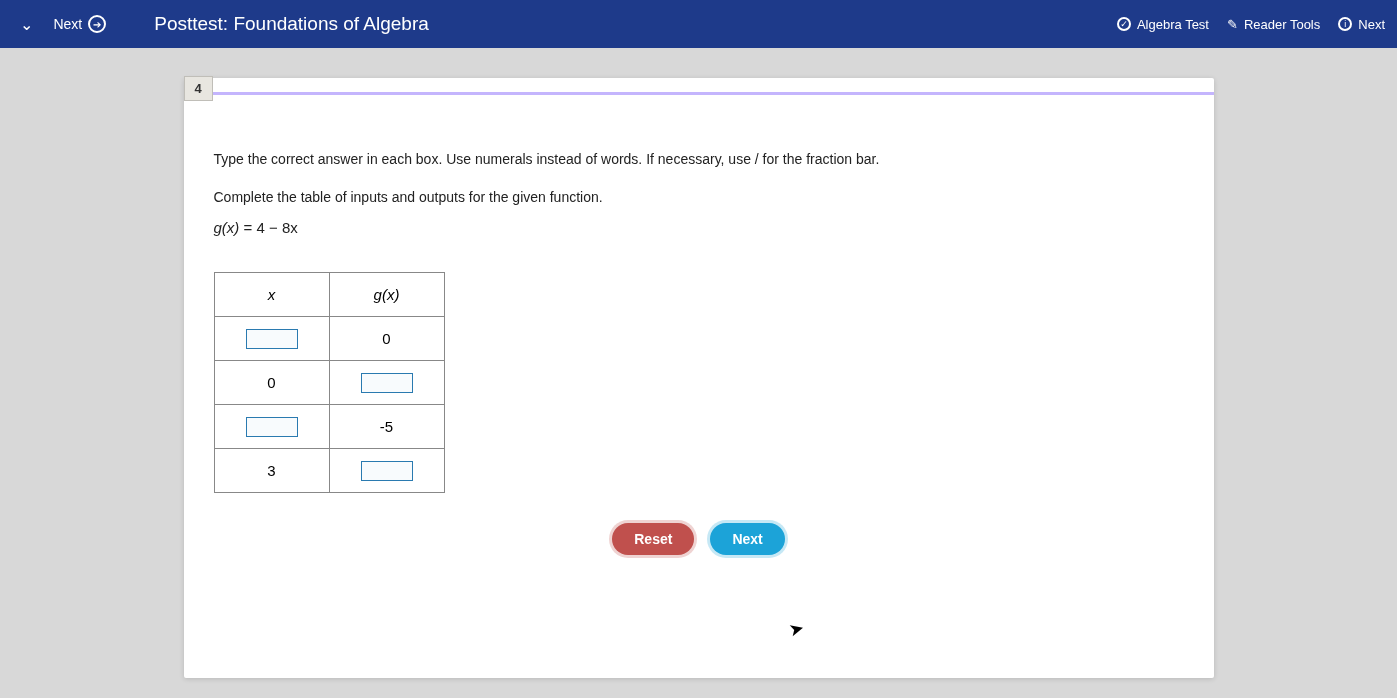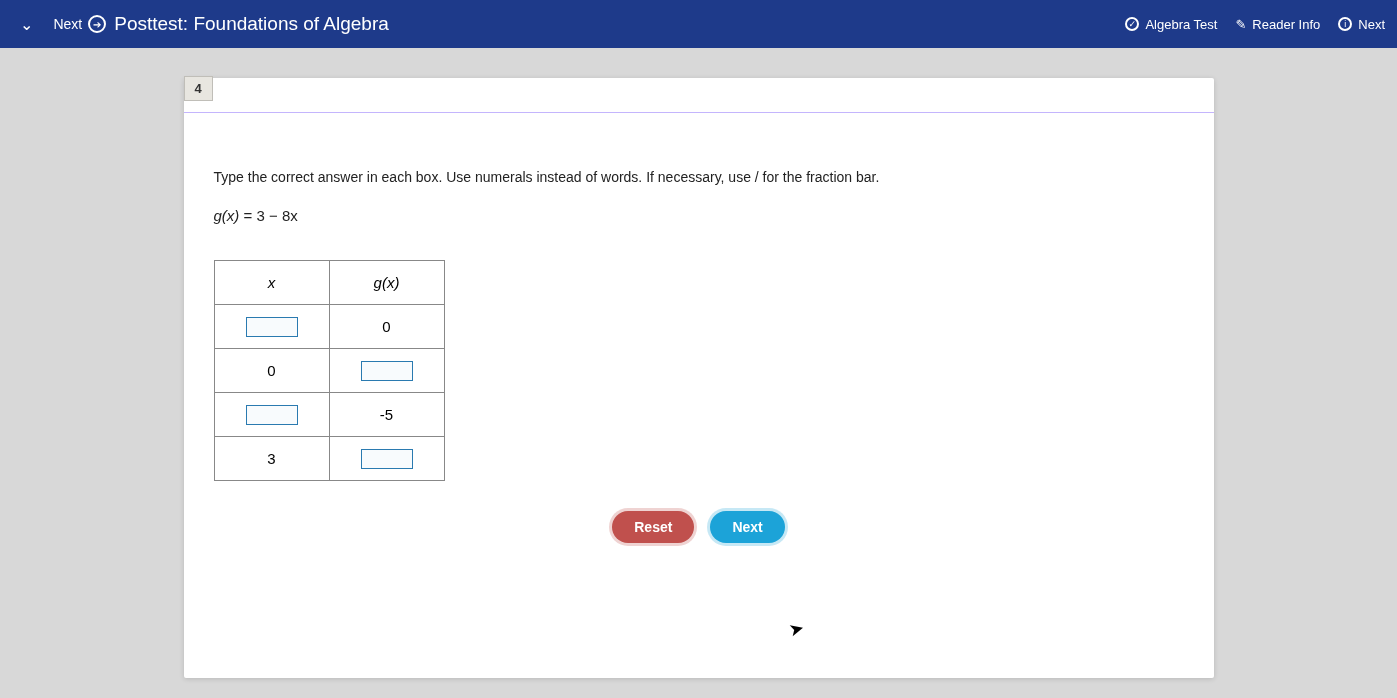--- a/index.html
+++ b/index.html
@@ -19,21 +19,21 @@
       padding: 0 12px;
       position: relative;
     }
     .topbar-left { display: flex; align-items: center; gap: 8px; margin-left: 8px; }
     .chevron-down { font-size: 16px; color: #fff; }
     .next-top { font-size: 14px; display: flex; align-items: center; gap: 6px; margin-left: 12px; }
     .next-circle {
       display: inline-flex; width: 18px; height: 18px; border: 2px solid #fff;
       border-radius: 50%; align-items: center; justify-content: center; font-size: 10px;
     }
-    .title { font-size: 19px; font-weight: 400; }
+    .title { margin-left: 40px; font-size: 19px; font-weight: 400; }
     .topbar-right {
       position: absolute; right: 12px; display: flex; align-items: center; gap: 18px;
       font-size: 13px;
     }
     .topbar-item { display: flex; align-items: center; gap: 6px; cursor: pointer; }
     .icon-circle {
       width: 14px; height: 14px; border: 2px solid #fff; border-radius: 50%;
       display: inline-flex; align-items: center; justify-content: center; font-size: 9px;
     }
     .content-wrap {
@@ -54,22 +54,22 @@
       top: -2px; left: 0;
       background: #e8e6e0;
       border: 1px solid #c0beb8;
       padding: 4px 10px;
       font-size: 13px;
       font-weight: bold;
       color: #333;
     }
     .card-inner {
       padding: 56px 30px 20px 30px;
-      border-top: 1px solid #c4b5fd;
-      margin-top: 34px;
+      border-top: 3px solid #c4b5fd;
+      margin-top: 14px;
     }
     .instr { font-size: 14px; color: #222; margin-bottom: 22px; }
     .instr2 { font-size: 14px; color: #222; margin-bottom: 14px; }
     .formula { font-size: 15px; font-style: italic; color: #222; margin-bottom: 36px; }
     .formula .eq { font-style: normal; }
     table.iot {
       border-collapse: collapse;
       margin-bottom: 30px;
     }
     table.iot td, table.iot th {
@@ -126,36 +126,37 @@
     </span>
     <span class="title">Posttest: Foundations of Algebra</span>
   </div>
   <div class="topbar-right">
     <span class="topbar-item">
       <span class="icon-circle">✓</span>
       <span>Algebra Test</span>
     </span>
     <span class="topbar-item">
       <span>✎</span>
-      <span>Reader Info</span>
+      <span>Reader Tools</span>
     </span>
     <span class="topbar-item">
       <span class="icon-circle">i</span>
       <span>Next</span>
     </span>
   </div>
 </div>
 
 <div class="content-wrap">
   <div class="card">
     <div class="qnum">4</div>
     <div class="card-inner">
       <div class="instr">Type the correct answer in each box. Use numerals instead of words. If necessary, use / for the fraction bar.</div>
+      <div class="instr2">Complete the table of inputs and outputs for the given function.</div>
       <div class="formula">
-        <span>g(x)</span><span class="eq"> = </span><span class="eq">3 − 8x</span>
+        <span>g(x)</span><span class="eq"> = </span><span class="eq">4 − 8x</span>
       </div>
 
       <table class="iot">
         <tbody>
             <tr>
           <th>x</th>
           <th>g(x)</th>
         </tr>
         <tr>
           <td><input class="inputbox" value="" style=""></td>

